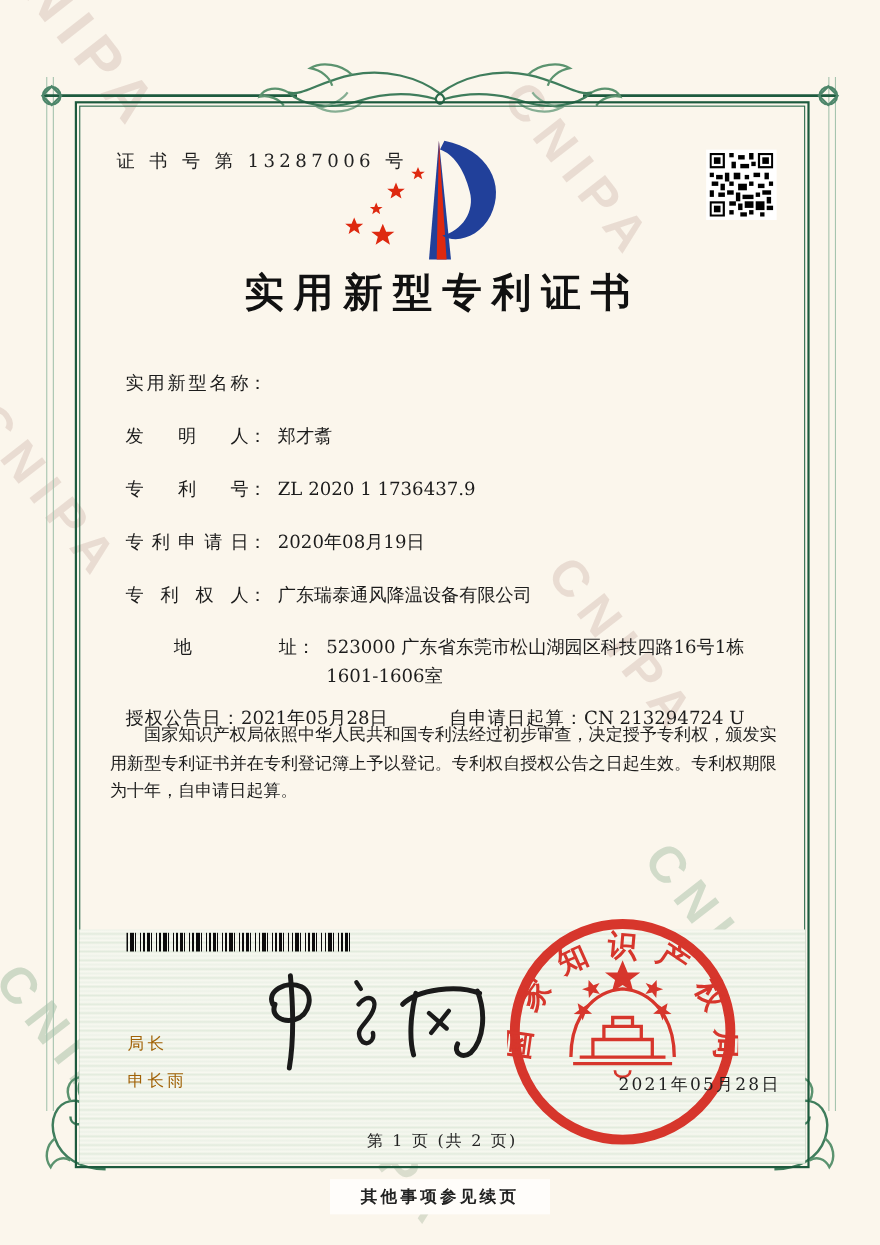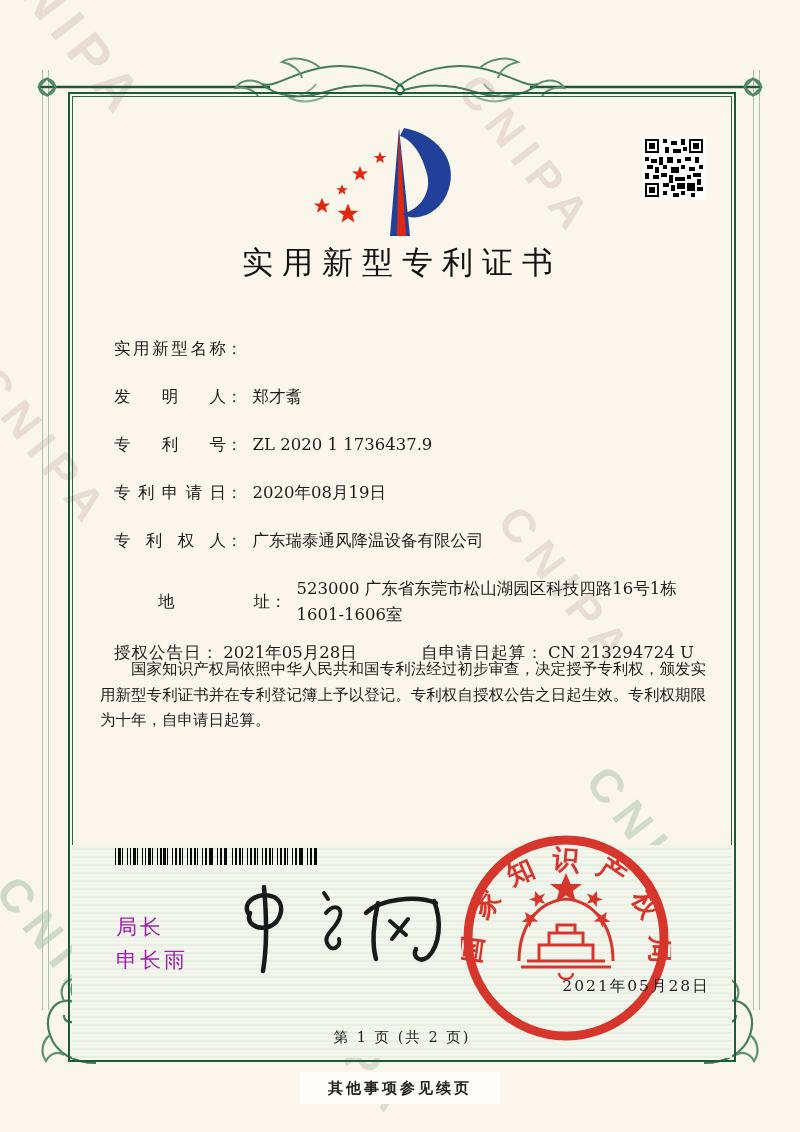--- a/index.html
+++ b/index.html
@@ -29,47 +29,47 @@
   
   .frame{position:absolute;left:68px;top:92px;width:664px;height:966px;
          border:2.5px solid #1d5a3e;}
   .frame-inner{position:absolute;inset:2px;border:1px solid #2a6a4b;}
 
   
   .cert-no{position:absolute;left:36px;top:42px;font-size:16.5px;letter-spacing:4px;color:#222;}
   .logo{position:absolute;left:228px;top:28px;}
   .qr{position:absolute;left:572px;top:42px;background:#fff;padding:3px;}
   .doc-title{position:absolute;left:0;top:148px;width:100%;text-align:center;
-             font-size:31px;font-weight:normal;letter-spacing:9px;color:#111;}
+             font-size:36px;font-weight:bold;letter-spacing:9px;color:#111;}
 
   .fields{position:absolute;left:44px;top:242px;width:580px;font-size:16.5px;color:#1c1c1c;}
-  .field-row{display:flex;line-height:26px;margin-bottom:22px;align-items:center;}
+  .field-row{display:flex;line-height:26px;margin-bottom:22px;}
   .field-label{display:inline-block;width:112px;text-align:justify;text-align-last:justify;flex:none;}
   .field-value{margin-left:10px;width:452px;}
   .field-row.addr{margin-bottom:12px;margin-left:44px;}
-  .grant-row{display:flex;line-height:26px;justify-content:space-between;}
+  .grant-row{display:flex;line-height:26px;}
   .grant-row .gap{width:56px;flex:none;}
   .grant-row .glabel{letter-spacing:1px;}
 
   .paragraphs{position:absolute;left:30px;top:562px;width:606px;font-size:15.5px;
               line-height:25.5px;color:#1c1c1c;text-align:justify;}
   .paragraphs p{margin:0;text-indent:2em;font-family:Liberation Serif, serif;}
 
   .wave-band{position:absolute;left:2px;right:2px;top:751px;bottom:2px;
              background:repeating-linear-gradient(180deg,
                #edf2e8 0px,#f7f8f0 2px,#e2ebdd 4px,#f7f8f0 6px,#edf2e8 8px);}
   .barcode{position:absolute;left:45px;top:754px;width:206px;height:17px;
            background:repeating-linear-gradient(90deg,
              #0b0b0b 0 1.5px,transparent 1.5px 3.5px,
              #0b0b0b 3.5px 6.5px,transparent 6.5px 7.5px,
              #0b0b0b 7.5px 8.5px,transparent 8.5px 12px,
              #0b0b0b 12px 13px,transparent 13px 15px);}
 
-  .issuer{position:absolute;left:46px;top:816px;font-family:"Liberation Sans",sans-serif;
-          font-size:21px;color:#a21caf;letter-spacing:3px;line-height:33px;}
+  .issuer{position:absolute;left:46px;top:839px;font-family:"Liberation Sans",sans-serif;
+          font-size:15px;color:#a16207;letter-spacing:3px;line-height:33px;}
   .signature{position:absolute;left:150px;top:785px;}
 
   .seal{position:absolute;left:391px;top:739px;opacity:.93;}
   .seal-date{position:absolute;left:408px;top:882px;width:316px;text-align:center;
              font-size:15.5px;letter-spacing:2px;color:#1f1f1f;}
 
   .page-num{position:absolute;left:0;top:934px;width:100%;text-align:center;
             font-size:14.5px;color:#222;letter-spacing:2px;}
 
   .cont-strip{position:absolute;left:300px;top:1072px;width:200px;height:32px;background:#fffdfa;}
@@ -129,20 +129,21 @@
       <path d="M30,26 C24,14 30,4 42,4 C36,10 36,20 42,24" stroke="#5b936f"></path>
       <path d="M44,42 C54,44 60,54 56,64" stroke="#86ae93"></path>
     </g>
   </svg>
 
   <div class="frame">
     <div class="frame-inner"></div>
 
     <div class="wave-band"></div>
 
+    <div class="cert-no">证 书 号 第 13287006 号</div>
 
     <svg class="logo" width="180" height="118" viewBox="0 0 180 118">
       <defs>
         <path id="star" d="M0,-10 L2.9,-3.1 10,-3.1 4.3,1.2 6.2,8.1 0,4 -6.2,8.1 -4.3,1.2 -10,-3.1 -2.9,-3.1 Z"></path>
       </defs>
       <polygon points="101,6 112,114 92,114" fill="#21409a"></polygon>
       <polygon points="101,6 108,114 99,114" fill="#de2910"></polygon>
       <path d="M106,6 C146,14 162,46 148,74 C138,94 116,100 104,92 C122,88 134,70 129,52 C124,32 114,18 102,14 Z" fill="#21409a"></path>
       <use href="#star" transform="translate(82,36) scale(0.62)" fill="#de2910"></use>
       <use href="#star" transform="translate(62,52) scale(0.80)" fill="#de2910"></use>

